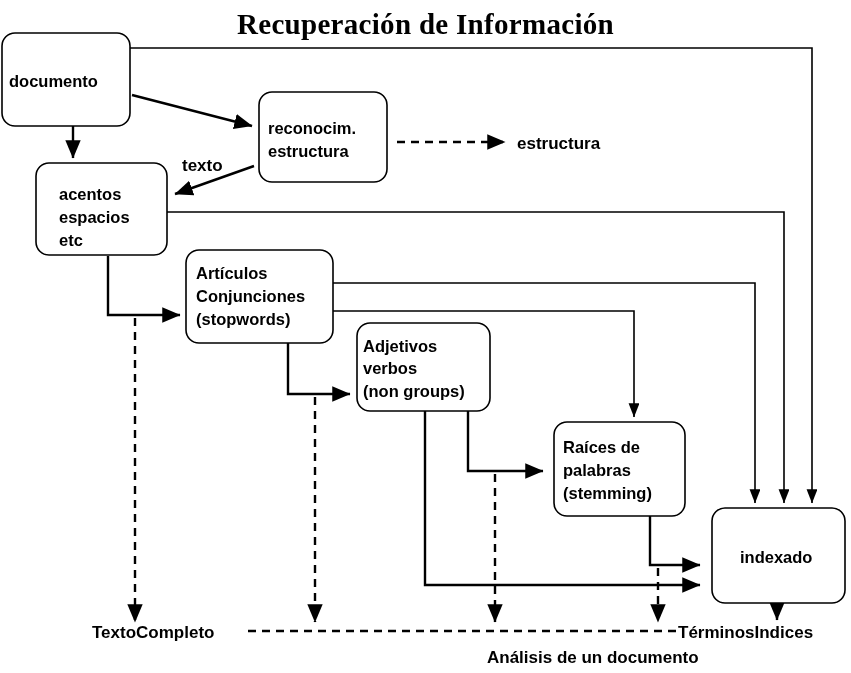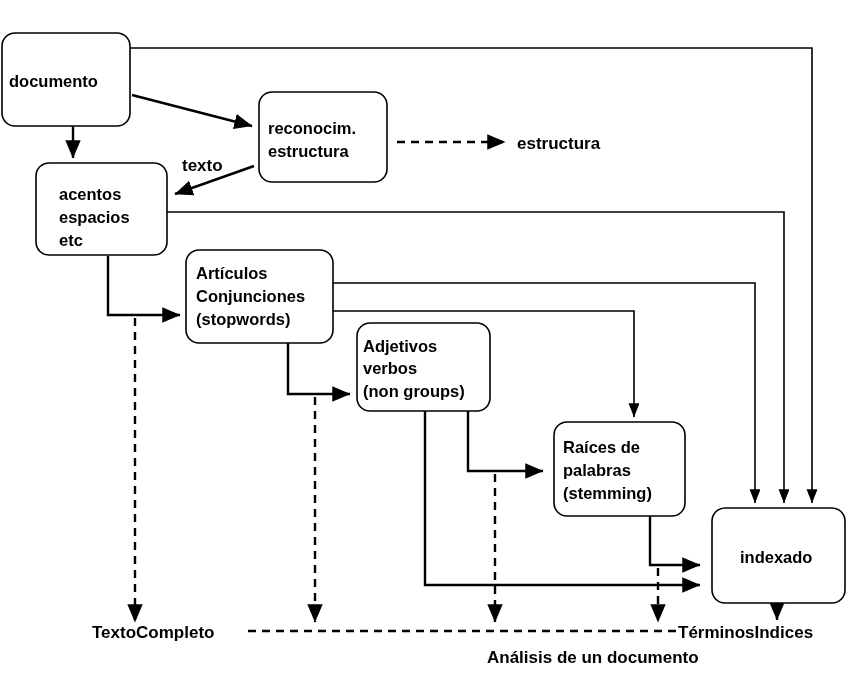--- a/index.html
+++ b/index.html
@@ -70,20 +70,21 @@
     font-weight: bold;
     font-size: 17px;
     fill: #000000;
   }
 </style>
 </head>
 <body>
 
 <div id="page">
 
+  <div id="diagram-title">Recuperación de Información</div>
 
   <svg id="flow" width="851" height="673" viewBox="0 0 851 673">
     <defs>
       <marker id="arrow" markerWidth="9" markerHeight="9" refX="7.4" refY="3.2" orient="auto" markerUnits="strokeWidth">
         <path d="M0,0 L7.6,3.2 L0,6.4 z" fill="#000000"></path>
       </marker>
       <marker id="arrow-thin" markerWidth="11" markerHeight="11" refX="8.6" refY="3.4" orient="auto" markerUnits="strokeWidth">
         <path d="M0,0 L8.8,3.4 L0,6.8 z" fill="#000000"></path>
       </marker>
     </defs>

